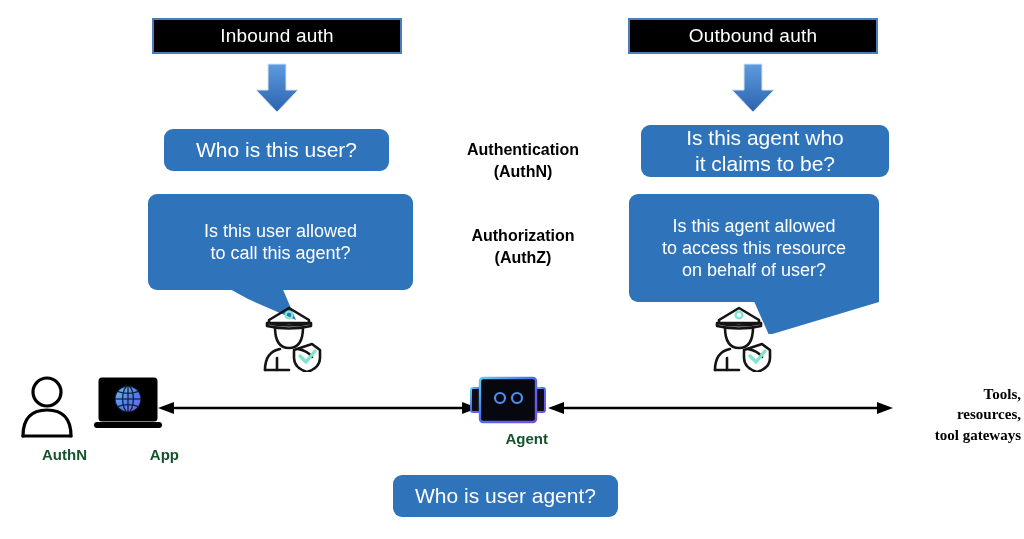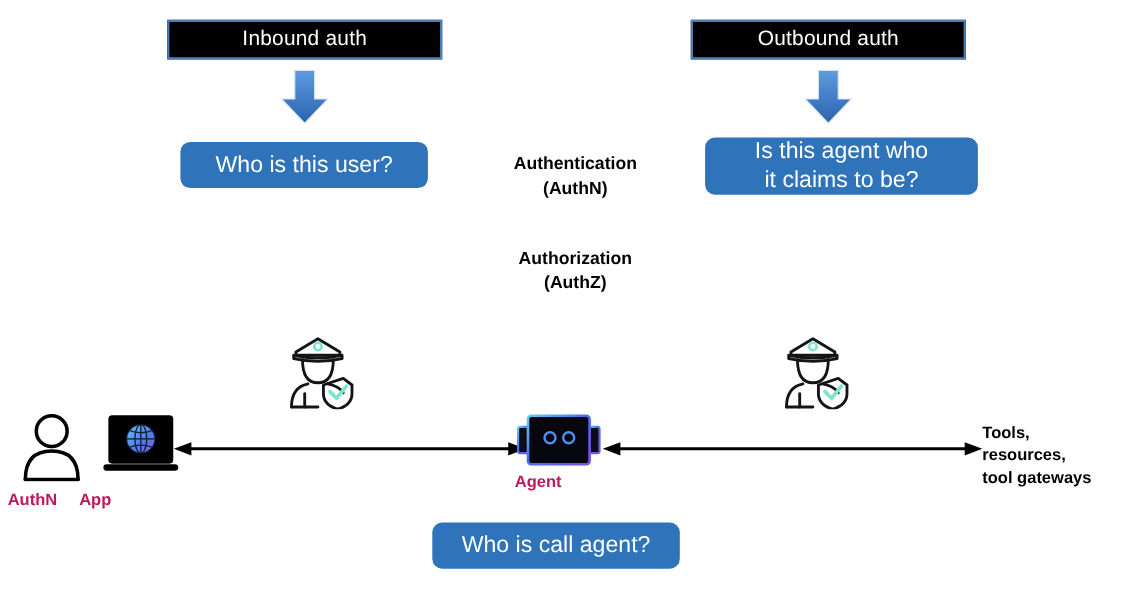--- a/index.html
+++ b/index.html
@@ -82,41 +82,42 @@
     color: #000000;
     font-weight: bold;
     font-size: 16px;
     line-height: 1.35;
     white-space: pre-line;
   }
 
   
   .node-caption {
     position: absolute;
-    text-align: left;
-    color: #be185d;
+    text-align: right;
+    color: #14532d;
     font-weight: bold;
     font-size: 15px;
   }
 
   
   .icon-holder { position: absolute; }
 
   
   .connector { position: absolute; }
 
   
   .right-label {
     position: absolute;
-    text-align: left;
+    text-align: right;
     color: #000000;
     font-weight: bold;
     font-size: 15px;
     line-height: 1.35;
     white-space: pre-line;
+    font-family: Liberation Serif, serif;
   }
 </style>
 </head>
 <body>
 
 <div id="canvas">
 
   <div class="header-banner" style="left:628px; top:18px; width:250px; height:36px;">Outbound auth</div>
 
   <div class="header-banner" style="left:152px; top:18px; width:250px; height:36px;">Inbound auth</div>
@@ -140,30 +141,45 @@
           <stop offset="0%" stop-color="#5f9be0"></stop>
           <stop offset="100%" stop-color="#2a63ad"></stop>
         </linearGradient>
       </defs>
       <polygon points="16,2 34,2 34,28 46,28 25,50 4,28 16,28" fill="url(#dag2)" stroke="#d8e3f2" stroke-width="1"></polygon>
     </svg>
   </div>
 
   <div class="blue-box" style="left:164px; top:129px; width:225px; height:42px;">Who is this user?</div>
 
+  <div class="bubble-wrap" style="left:148px; top:194px; width:265px; height:140px;">
+    <svg class="bubble-tail" style="left:0; top:0;" width="265" height="140" viewBox="0 0 265 140">
+      <polygon points="62,84 130,84 148,126 100,105" fill="#2f73bb"></polygon>
+    </svg>
+    <div class="bubble-body" style="width:265px; height:96px;">Is this user allowed
+to call this agent?</div>
+  </div>
 
   <div class="center-label" style="left:438px; top:225px; width:170px;">Authorization
 (AuthZ)</div>
 
   <div class="center-label" style="left:438px; top:139px; width:170px;">Authentication
 (AuthN)</div>
 
   <div class="blue-box" style="left:641px; top:125px; width:248px; height:52px;">Is this agent who
 it claims to be?</div>
 
+  <div class="bubble-wrap" style="left:629px; top:194px; width:250px; height:140px;">
+    <svg class="bubble-tail" style="left:0; top:0;" width="250" height="140" viewBox="0 0 250 140">
+      <polygon points="120,96 250,96 250,108 140,141" fill="#2f73bb"></polygon>
+    </svg>
+    <div class="bubble-body" style="width:250px; height:108px;">Is this agent allowed
+to access this resource
+on behalf of user?</div>
+  </div>
 
   <div class="icon-holder" style="left:256px; top:302px; width:68px; height:70px;">
     <svg width="68" height="70" viewBox="0 0 68 70">
       <g fill="none" stroke="#141414" stroke-width="2.6" stroke-linejoin="round" stroke-linecap="round">
 
         <path d="M13 18 L33 6 L53 18 L53 21 L13 21 Z"></path>
         <path d="M11 21 Q33 26 55 21 L55 24 Q33 29 11 24 Z"></path>
 
         <path d="M19 25 Q19 46 33 46 Q47 46 47 25"></path>
 
@@ -226,21 +242,21 @@
         <ellipse cx="36" cy="23" rx="5.4" ry="13"></ellipse>
         <line x1="23" y1="23" x2="49" y2="23"></line>
         <path d="M25.4 15.3 Q36 19.4 46.6 15.3"></path>
         <path d="M25.4 30.7 Q36 26.6 46.6 30.7"></path>
         <line x1="36" y1="10" x2="36" y2="36"></line>
       </g>
 
       <rect x="2" y="46" width="68" height="6" rx="3" fill="#000"></rect>
     </svg>
   </div>
-  <div class="node-caption" style="left:72px; top:446px; width:80px;">App</div>
+  <div class="node-caption" style="left:99px; top:446px; width:80px;">App</div>
 
   <div class="connector" style="left:158px; top:396px; width:320px; height:24px;">
     <svg width="320" height="24" viewBox="0 0 320 24">
       <line x1="14" y1="12" x2="306" y2="12" stroke="#000" stroke-width="2.6"></line>
       <polygon points="0,12 16,6 16,18" fill="#000"></polygon>
       <polygon points="320,12 304,6 304,18" fill="#000"></polygon>
     </svg>
   </div>
 
   <div class="icon-holder" style="left:469px; top:374px; width:78px; height:52px;">
@@ -269,15 +285,15 @@
       <line x1="14" y1="12" x2="331" y2="12" stroke="#000" stroke-width="2.6"></line>
       <polygon points="0,12 16,6 16,18" fill="#000"></polygon>
       <polygon points="345,12 329,6 329,18" fill="#000"></polygon>
     </svg>
   </div>
 
   <div class="right-label" style="left:893px; top:384px; width:128px;">Tools,
 resources,
 tool gateways</div>
 
-  <div class="blue-box" style="left:393px; top:475px; width:225px; height:42px;">Who is call agent?</div>
+  <div class="blue-box" style="left:393px; top:475px; width:225px; height:42px;">Who is user agent?</div>
 
 </div>
 
 </body></html>

